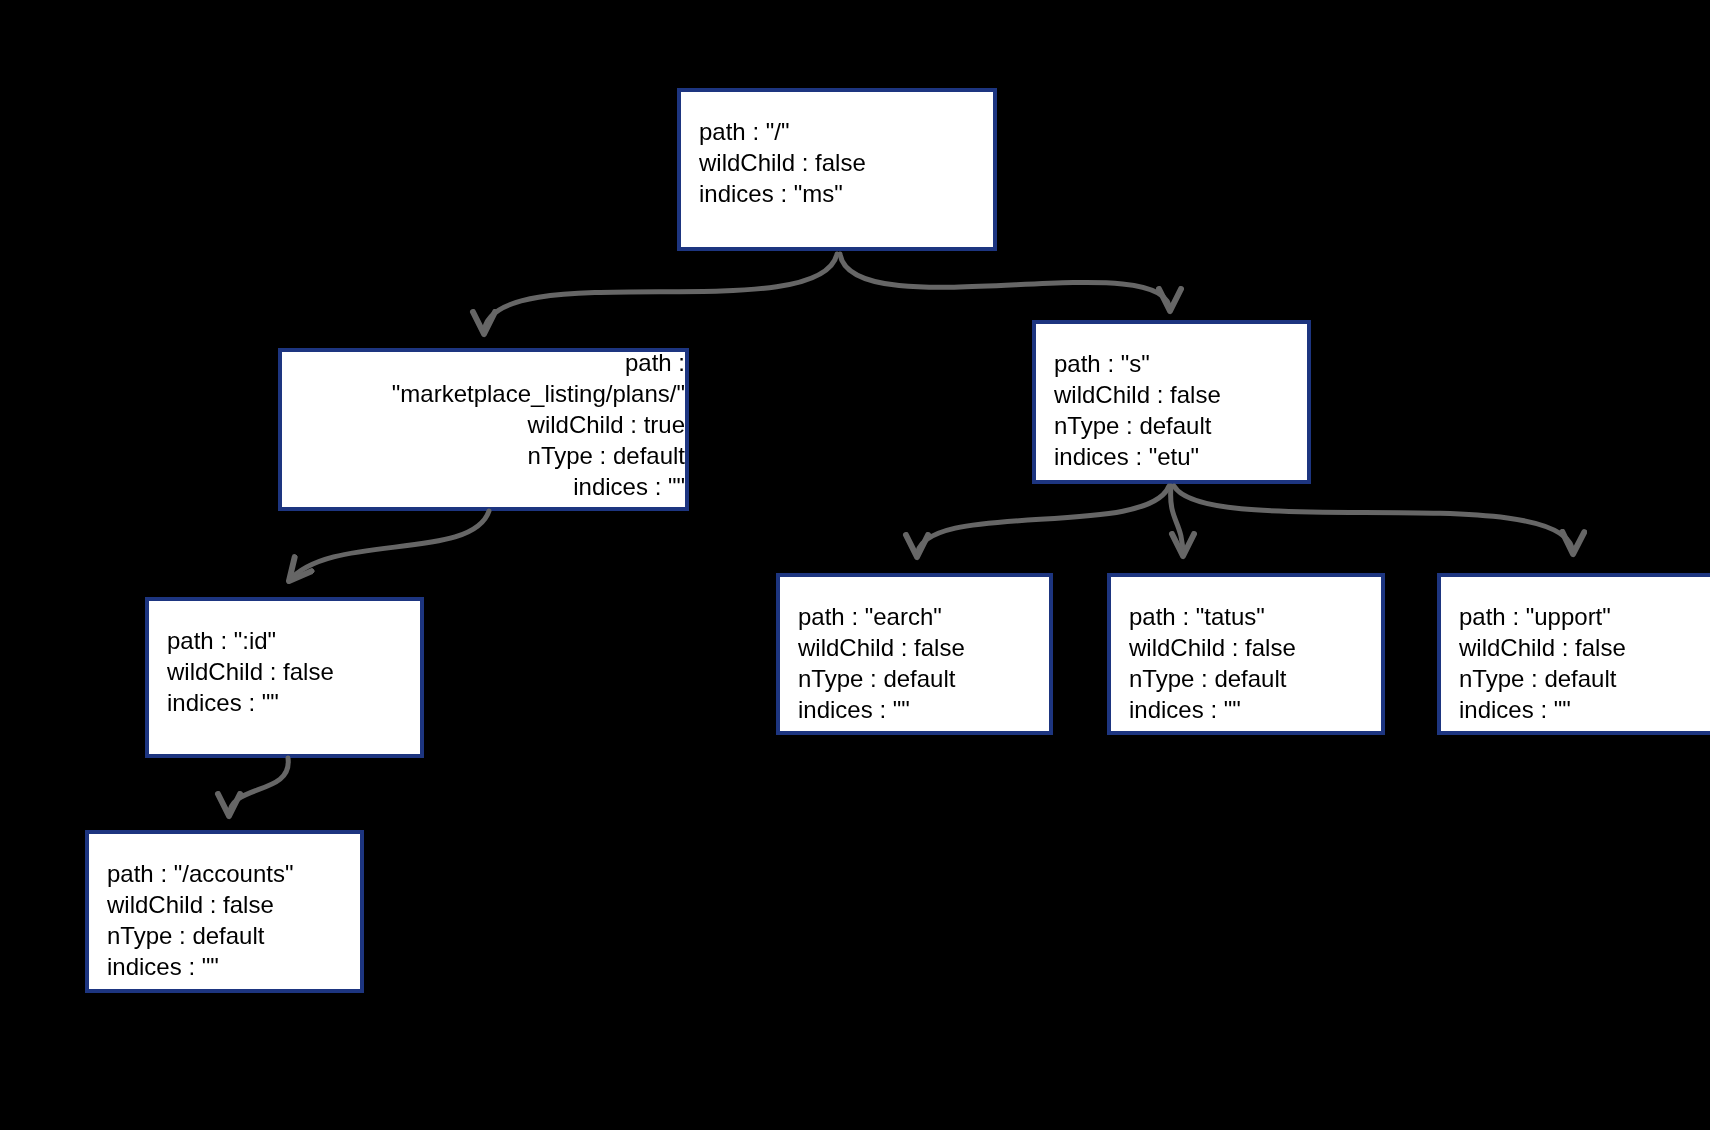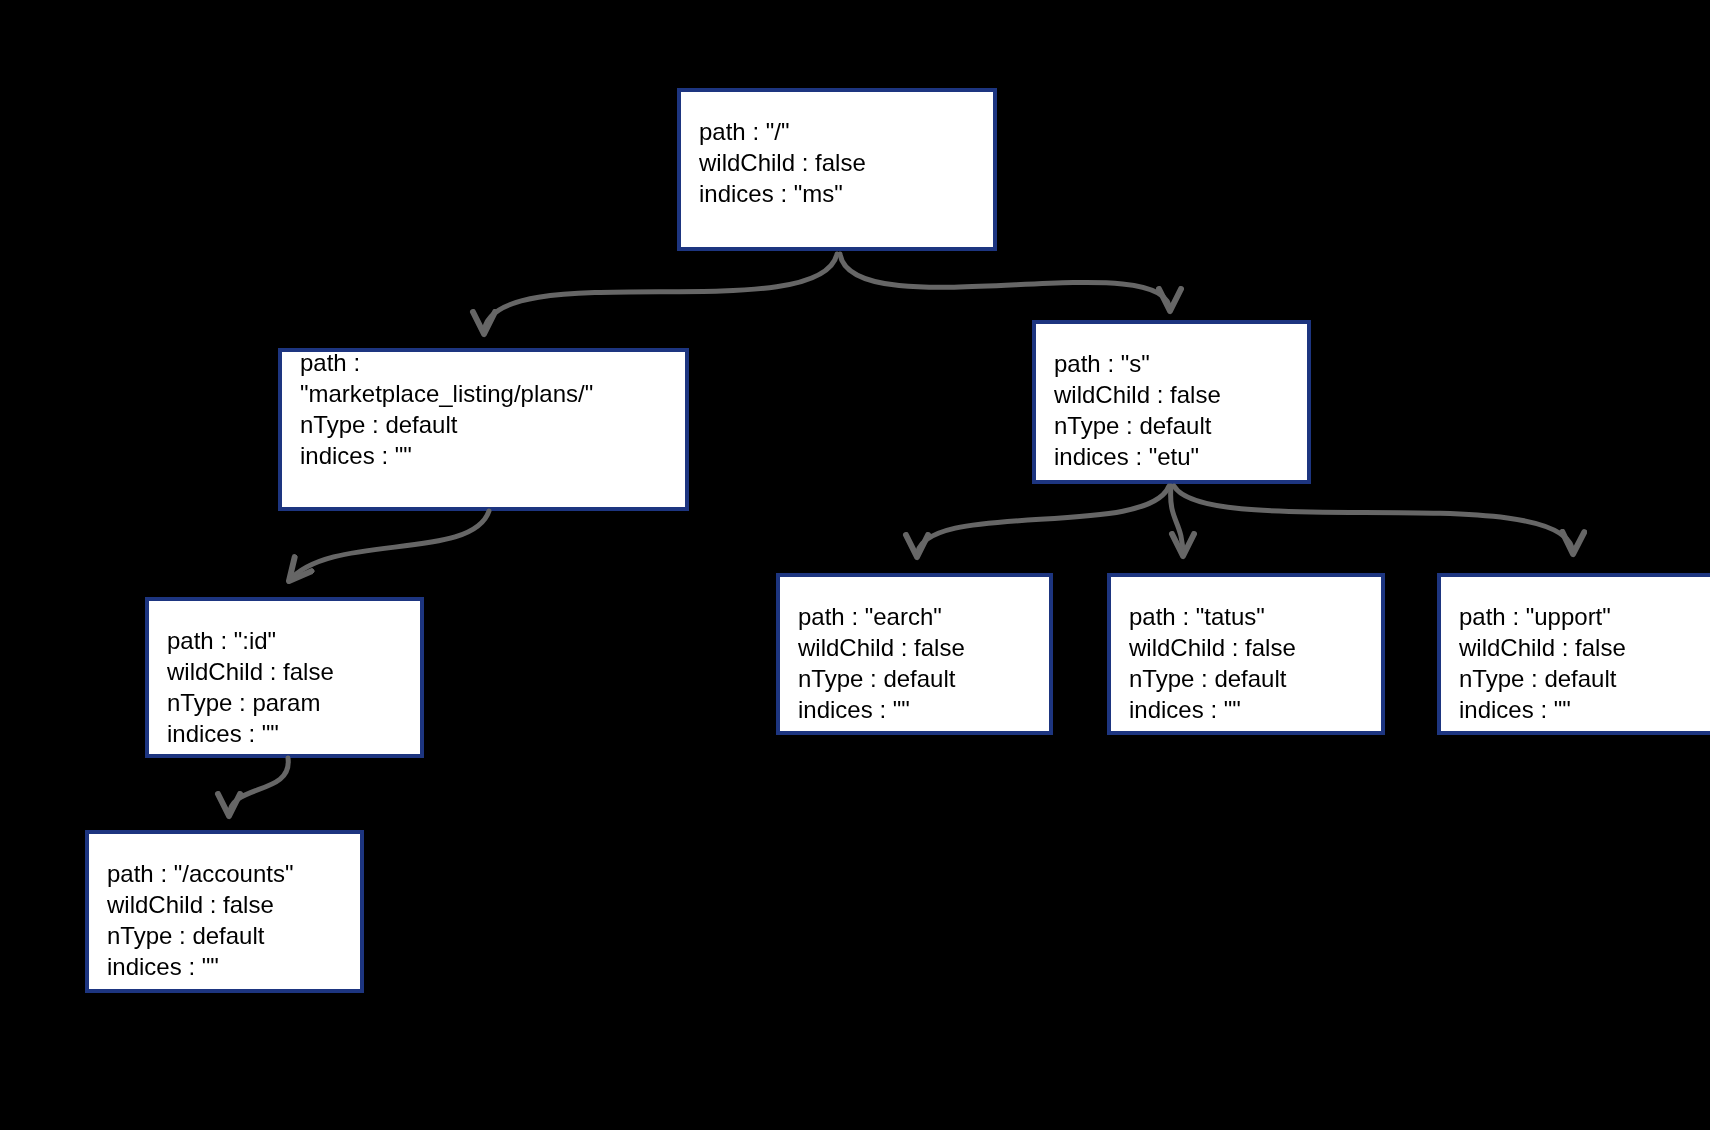--- a/index.html
+++ b/index.html
@@ -27,21 +27,21 @@
     z-index: 1;
   }
   .node-text {
     padding-left: 18px;
     color: #000000;
     font-size: 24px;
     line-height: 31px;
     white-space: nowrap;
   }
   .node-text.pad-normal { padding-top: 24px; }
-  .node-text.pad-clip   { margin-top: -5px; padding-top: 0; }
+  .node-text.pad-clip   { margin-top: -5px; padding-top: 0; text-align: right; }
 </style>
 </head>
 <body>
 
 <div id="stage">
   <svg id="edges-layer" width="1710" height="1130" viewBox="0 0 1710 1130" xmlns="http://www.w3.org/2000/svg">
     <defs>
       <marker id="arrowhead" markerUnits="userSpaceOnUse" markerWidth="34" markerHeight="34" refX="25" refY="14" orient="auto">
         <path d="M 3 3 L 25 14 L 3 25" fill="none" stroke="#666666" stroke-width="6" stroke-linecap="round" stroke-linejoin="round"></path>
       </marker>
@@ -61,37 +61,37 @@
         <div class="node-text pad-normal" style="color: rgb(0, 0, 0);">
           <div>path : "/"</div>
           <div>wildChild : false</div>
           <div>indices : "ms"</div>
         </div>
       </div>
       <div class="node" style="left: 278px; top: 348px; width: 411px; height: 163px; background: rgb(255, 255, 255); border-color: rgb(29, 53, 128);">
         <div class="node-text pad-clip" style="color: rgb(0, 0, 0);">
           <div>path :</div>
           <div>"marketplace_listing/plans/"</div>
+          <div>wildChild : true</div>
           <div>nType : default</div>
           <div>indices : ""</div>
         </div>
       </div>
       <div class="node" style="left: 1032px; top: 320px; width: 279px; height: 164px; background: rgb(255, 255, 255); border-color: rgb(29, 53, 128);">
         <div class="node-text pad-normal" style="color: rgb(0, 0, 0);">
           <div>path : "s"</div>
           <div>wildChild : false</div>
           <div>nType : default</div>
           <div>indices : "etu"</div>
         </div>
       </div>
       <div class="node" style="left: 145px; top: 597px; width: 279px; height: 161px; background: rgb(255, 255, 255); border-color: rgb(29, 53, 128);">
         <div class="node-text pad-normal" style="color: rgb(0, 0, 0);">
           <div>path : ":id"</div>
           <div>wildChild : false</div>
-          <div>nType : param</div>
           <div>indices : ""</div>
         </div>
       </div>
       <div class="node" style="left: 85px; top: 830px; width: 279px; height: 163px; background: rgb(255, 255, 255); border-color: rgb(29, 53, 128);">
         <div class="node-text pad-normal" style="color: rgb(0, 0, 0);">
           <div>path : "/accounts"</div>
           <div>wildChild : false</div>
           <div>nType : default</div>
           <div>indices : ""</div>
         </div>

